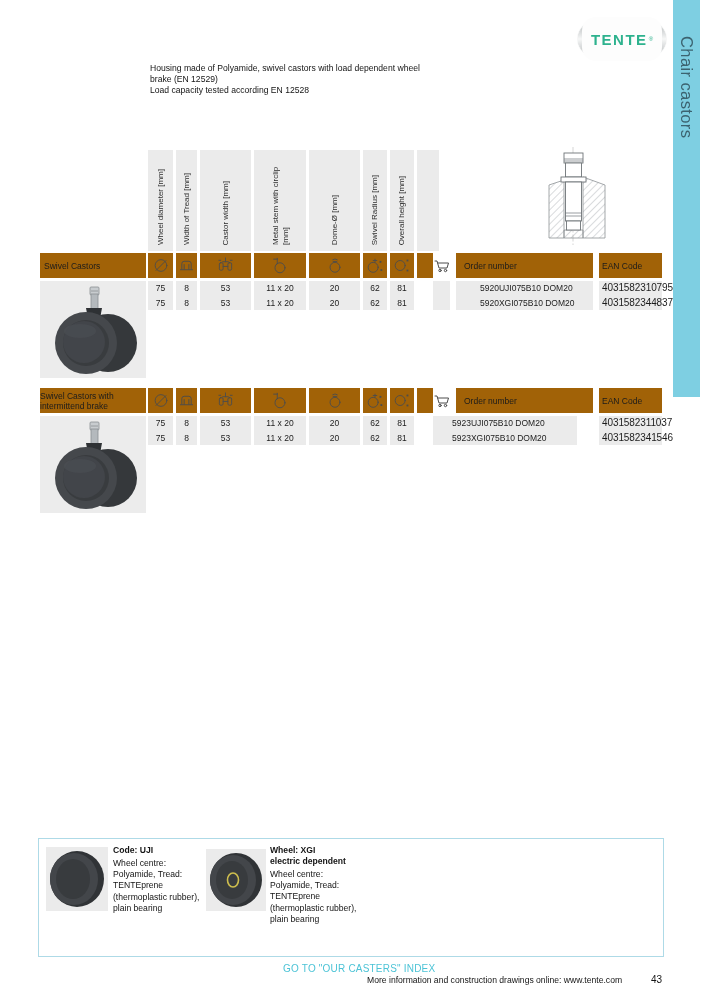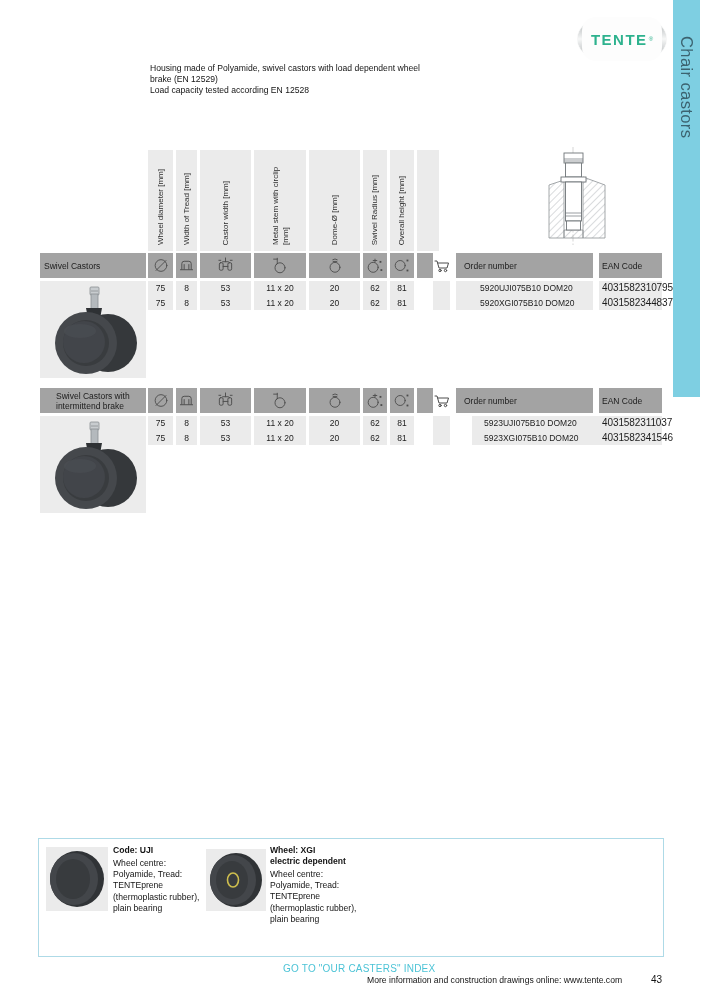--- a/index.html
+++ b/index.html
@@ -2,21 +2,21 @@
 <html><head>
 <meta charset="utf-8">
 <style>
   html,body { margin:0; padding:0; background:#fff; }
   #page {
     position:relative; width:707px; height:1000px; background:#ffffff;
     font-family:"Liberation Sans", sans-serif; color:#1a1a1a; overflow:hidden;
   }
   .abs { position:absolute; }
   .band { position:absolute; background:#ebebeb; }
-  .cell { position:absolute; background:#a3a3a3; display:flex; align-items:center; justify-content:center; }
+  .cell { position:absolute; background:#a16207; display:flex; align-items:center; justify-content:center; }
   .cell.left { justify-content:flex-start; }
   .rot-band { position:absolute; background:#ebebeb; display:flex; align-items:flex-end; justify-content:center; }
   .rot-label {
     writing-mode:vertical-rl; transform:rotate(180deg);
     font-size:8px; line-height:9.5px; color:#2e2e2e; padding:6px 0 6px 0; text-align:left;
   }
   .hdr-text { font-size:8.5px; color:#1c1c1c; }
   .vals { position:absolute; background:#ebebeb; }
   .vrow { height:14.5px; line-height:14.5px; font-size:8.5px; text-align:center; color:#1c1c1c; }
   .orow { height:14.5px; line-height:14.5px; font-size:8.5px; color:#1c1c1c; white-space:nowrap; }
@@ -247,21 +247,21 @@
   <div class="band" style="left:433px; top:281px; width:17px; height:29px;"></div>
   <div class="vals" style="left:456px; top:281px; width:137px; height:29px; padding-left:24px; box-sizing:border-box;">
     <div class="orow">5920UJI075B10 DOM20</div>
     <div class="orow">5920XGI075B10 DOM20</div>
   </div>
   <div class="vals" style="left:599px; top:281px; width:63px; height:29px; padding-left:3px; box-sizing:border-box;">
     <div class="erow">4031582310795</div>
     <div class="erow">4031582344837</div>
   </div>
 
-  <div class="cell left hdr-text" style="left:40px; top:388px; width:106px; height:25px; padding-left:16px; box-sizing:border-box; line-height:10px;">Swivel Castors with intermittend brake</div>
+  <div class="cell left hdr-text" style="left:40px; top:388px; width:106px; height:25px; padding-left:0; box-sizing:border-box; line-height:10px;">Swivel Castors with intermittend brake</div>
 
   <div class="cell" style="left:148px; top:388px; width:25px; height:25px;">
     <span class="icon-wrap">
       <svg class="lineart" width="18" height="17" viewBox="0 0 20 18">
           <circle cx="10" cy="9" r="6.5"></circle>
           <line x1="4.5" y1="14.5" x2="15.5" y2="3.5"></line>
         </svg>
     </span>
   </div>
   <div class="cell" style="left:176px; top:388px; width:21px; height:25px;">
@@ -375,21 +375,21 @@
   </div>
   <div class="vals" style="left:363px; top:416px; width:24px; height:29px;">
     <div class="vrow">62</div>
     <div class="vrow">62</div>
   </div>
   <div class="vals" style="left:390px; top:416px; width:24px; height:29px;">
     <div class="vrow">81</div>
     <div class="vrow">81</div>
   </div>
   <div class="band" style="left:433px; top:416px; width:17px; height:29px;"></div>
-  <div class="vals" style="left:472px; top:416px; width:137px; height:29px; padding-left:12px; box-sizing:border-box;">
+  <div class="vals" style="left:440px; top:416px; width:137px; height:29px; padding-left:12px; box-sizing:border-box;">
     <div class="orow">5923UJI075B10 DOM20</div>
     <div class="orow">5923XGI075B10 DOM20</div>
   </div>
   <div class="vals" style="left:599px; top:416px; width:63px; height:29px; padding-left:3px; box-sizing:border-box;">
     <div class="erow">4031582311037</div>
     <div class="erow">4031582341546</div>
   </div>
 
   <div class="infobox">
     <div class="wheel-img" style="left:7px; top:8px; width:62px; height:64px;">

